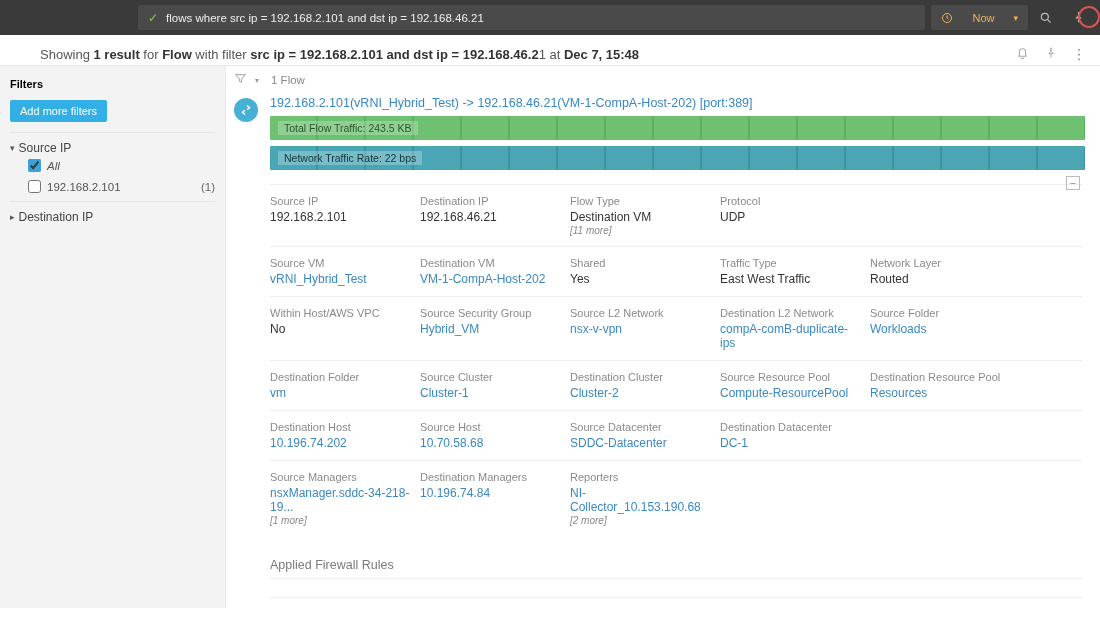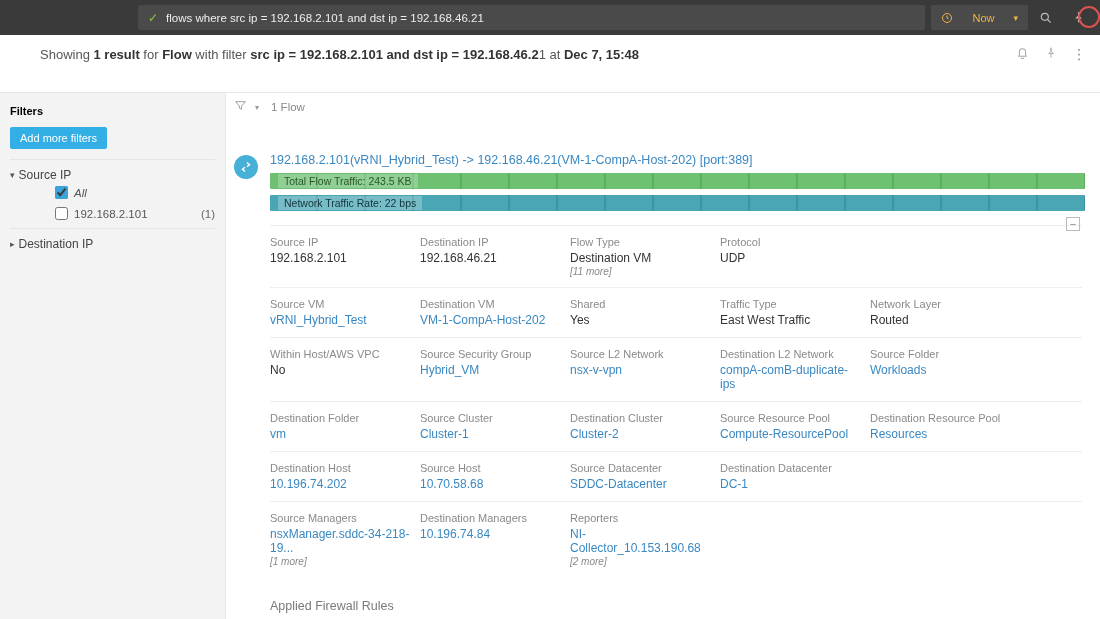--- a/index.html
+++ b/index.html
@@ -52,21 +52,21 @@
     color:#bbb; cursor:pointer; font-size:14px;
     margin-left:4px;
   }
   .red-circle {
     position:absolute; right:0; top:6px;
     width:22px; height:22px; border-radius:50%;
     border:2px solid #d9534f;
   }
   
   .result-header {
-    padding: 10px 14px 29px 40px;
+    padding: 10px 14px 2px 40px;
     border-bottom: 1px solid #e7e7e7;
     display:flex; align-items:center; justify-content:space-between;
     color:#565656;
     font-size:13px;
   }
   .result-header .light { font-weight:400; }
   .result-header b { font-weight:600; color:#333; }
   .header-actions { display:flex; gap:14px; align-items:center; color:#888; }
   .header-actions span { cursor:pointer; font-size:14px; }
   
@@ -91,21 +91,21 @@
     border-radius:2px;
     font-size:11px;
     display:inline-block;
     margin-bottom:10px;
     cursor:pointer;
   }
   .filter-section { border-top:1px solid #e5e5e5; padding:8px 0 4px 0;}
   .filter-head { display:flex; align-items:center; font-weight:500; color:#444; cursor:pointer; font-size:12px;}
   .tri { font-size:9px; margin-right:4px; color:#555; }
   .filter-item { display:flex; align-items:center; justify-content:space-between; padding:4px 0 4px 18px; font-size:11.5px; }
-  .filter-item label { display:flex; align-items:center; gap:6px; cursor:pointer;margin-left:27px; }
+  .filter-item label { display:flex; align-items:center; gap:6px; cursor:pointer; }
   .filter-item input[type=checkbox]{ accent-color:#3aa3dc; }
   .count { color:#666; }
   
   .content {
     flex:1;
     overflow:auto;
     background:#fff;
   }
   .content-top {
     display:flex;
@@ -136,42 +136,41 @@
     font-size:11px;
     border-radius:2px;
     cursor:pointer;
   }
   
   .flow-row {
     display:flex;
     align-items:flex-start;
     gap:12px;
     padding: 2px 15px 0 8px;
-    margin-top: 30px;
   }
   .flow-circle {
     width:24px; height:24px;
     border-radius:50%;
     background:#46b0d6;
     display:flex; align-items:center; justify-content:center;
     color:#fff;
     font-size:11px;
     margin-top:2px;
     flex-shrink:0;
   }
   .flow-circle svg { width:14px; height:14px; fill:#fff; }
   .flow-body { flex:1; }
   .flow-title {
     color:#3a88c2;
     font-size:12.5px;
     margin-bottom:6px;
     cursor:pointer;
   }
   .traffic-bar {
-    height:16px;
+    height:24px;
     border-radius:1px;
     display:flex;
     align-items:center;
     padding-left:8px;
     font-size:10.5px;
     color:#2b552b;
     margin-bottom:6px;
     position:relative;
     background: repeating-linear-gradient(90deg, #6dc171 0, #6dc171 46px, #59b15e 46px, #59b15e 48px);
   }

